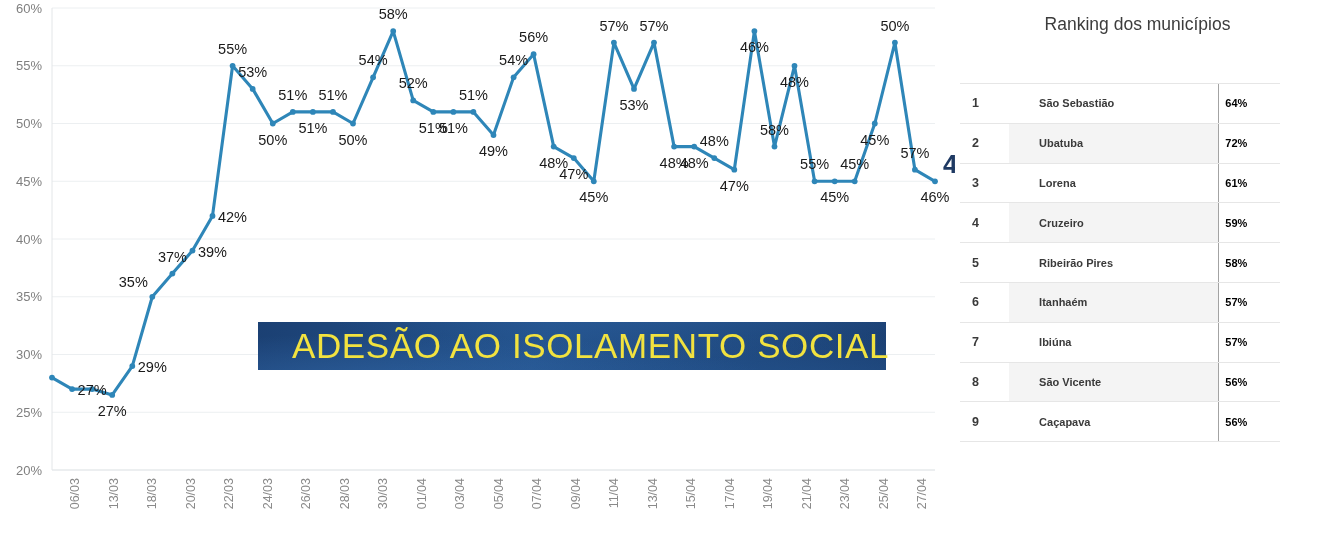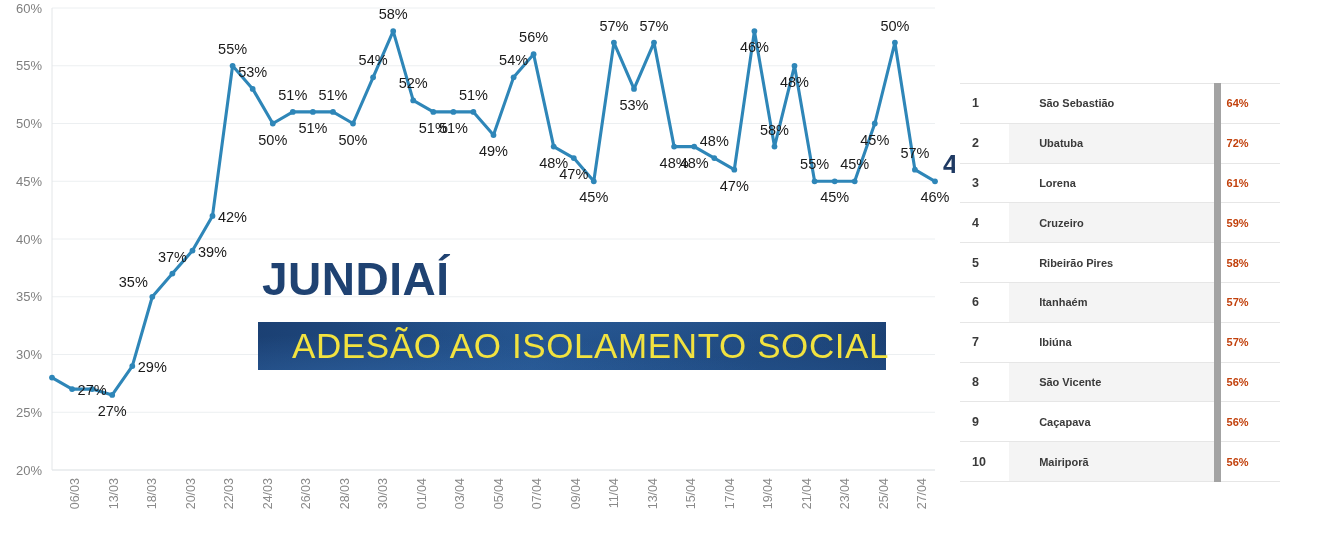--- a/index.html
+++ b/index.html
@@ -55,22 +55,22 @@
   }
   #rank-table tr{height:39.8px;}
   #rank-table td{
     border-top:1px solid #e6e6e6;border-bottom:1px solid #e6e6e6;
     font-size:11px;color:#3a3a3a;padding:0;font-weight:bold;
   }
   #rank-table tr.alt td{background:#f4f4f4;}
   #rank-table td.c-pos{width:42px;padding-left:12px;font-weight:bold;font-size:12.5px;background:#fff !important;}
   #rank-table td.c-name{width:200px;padding-left:30px;}
   #rank-table td.c-val{
-    width:60px;padding-left:6px;color:#c2410c;
-    border-left:7px solid #a3a3a3;background:#fff !important;
+    width:60px;padding-left:6px;color:#000000;
+    border-left:1px solid #a3a3a3;background:#fff !important;
   }
 </style>
 </head>
 <body>
 
 <div id="chart-panel">
   <svg id="plot-svg" width="955" height="546">
       <line x1="52" x2="935" y1="470" y2="470" class="gridline"></line>
       <text x="42" y="474.5" class="ytick">20%</text>
       <line x1="52" x2="935" y1="412.25" y2="412.25" class="gridline"></line>
@@ -199,27 +199,27 @@
       <text x="814.6" y="169.3" class="dlabel" text-anchor="middle">55%</text>
       <text x="834.7" y="202.3" class="dlabel" text-anchor="middle">45%</text>
       <text x="854.7" y="169.3" class="dlabel" text-anchor="middle">45%</text>
       <text x="874.8" y="144.5" class="dlabel" text-anchor="middle">45%</text>
       <text x="894.9" y="30.6" class="dlabel" text-anchor="middle">50%</text>
       <text x="914.9" y="157.7" class="dlabel" text-anchor="middle">57%</text>
       <text x="935.0" y="202.3" class="dlabel" text-anchor="middle">46%</text>
       <text x="943.0" y="173.3" class="bigend">45%</text>
     </svg>
 
-  <div id="overlay-title">JUNDIAÍ</div>
   <div id="overlay-banner">
     <span>ADESÃO AO ISOLAMENTO SOCIAL</span>
   </div>
 </div>
 
 <div id="rank-panel">
+  <div id="rank-title">Ranking dos municípios</div>
   <table id="rank-table">
     <tbody>
         <tr>
           <td class="c-pos">1</td>
           <td class="c-name">São Sebastião</td>
           <td class="c-val">64%</td>
         </tr>
         <tr class="alt">
           <td class="c-pos">2</td>
           <td class="c-name">Ubatuba</td>
@@ -253,20 +253,15 @@
         <tr class="alt">
           <td class="c-pos">8</td>
           <td class="c-name">São Vicente</td>
           <td class="c-val">56%</td>
         </tr>
         <tr>
           <td class="c-pos">9</td>
           <td class="c-name">Caçapava</td>
           <td class="c-val">56%</td>
         </tr>
-        <tr class="alt">
-          <td class="c-pos">10</td>
-          <td class="c-name">Mairiporã</td>
-          <td class="c-val">56%</td>
-        </tr>
       </tbody>
   </table>
 </div>
 
 </body></html>

